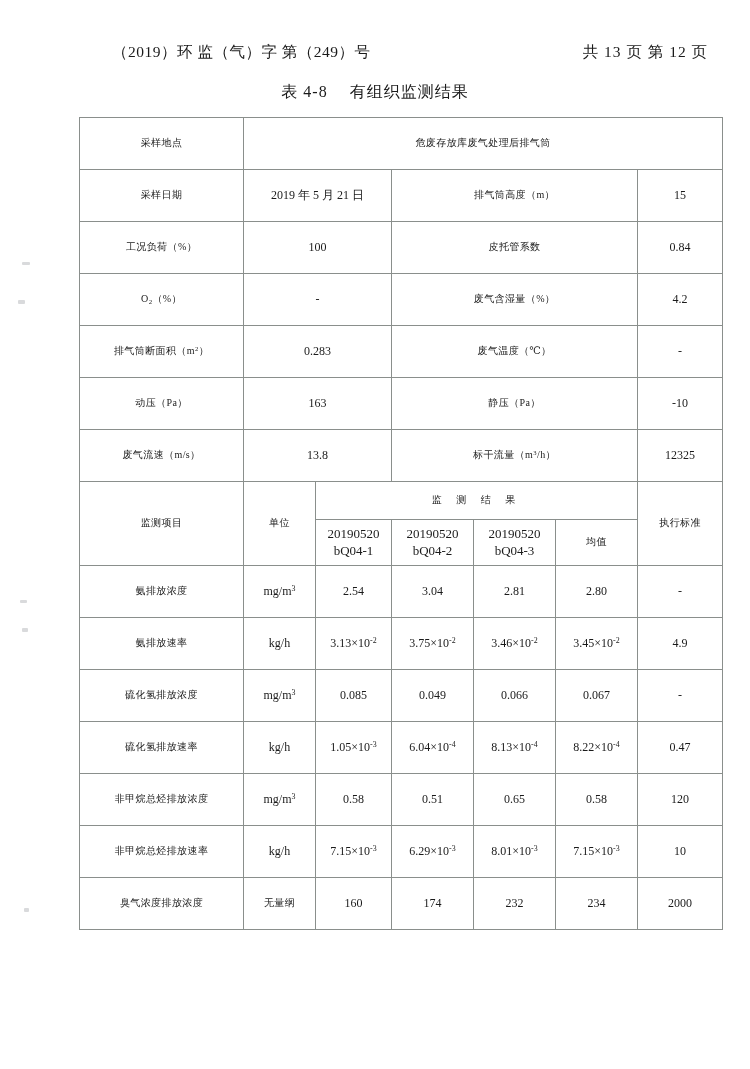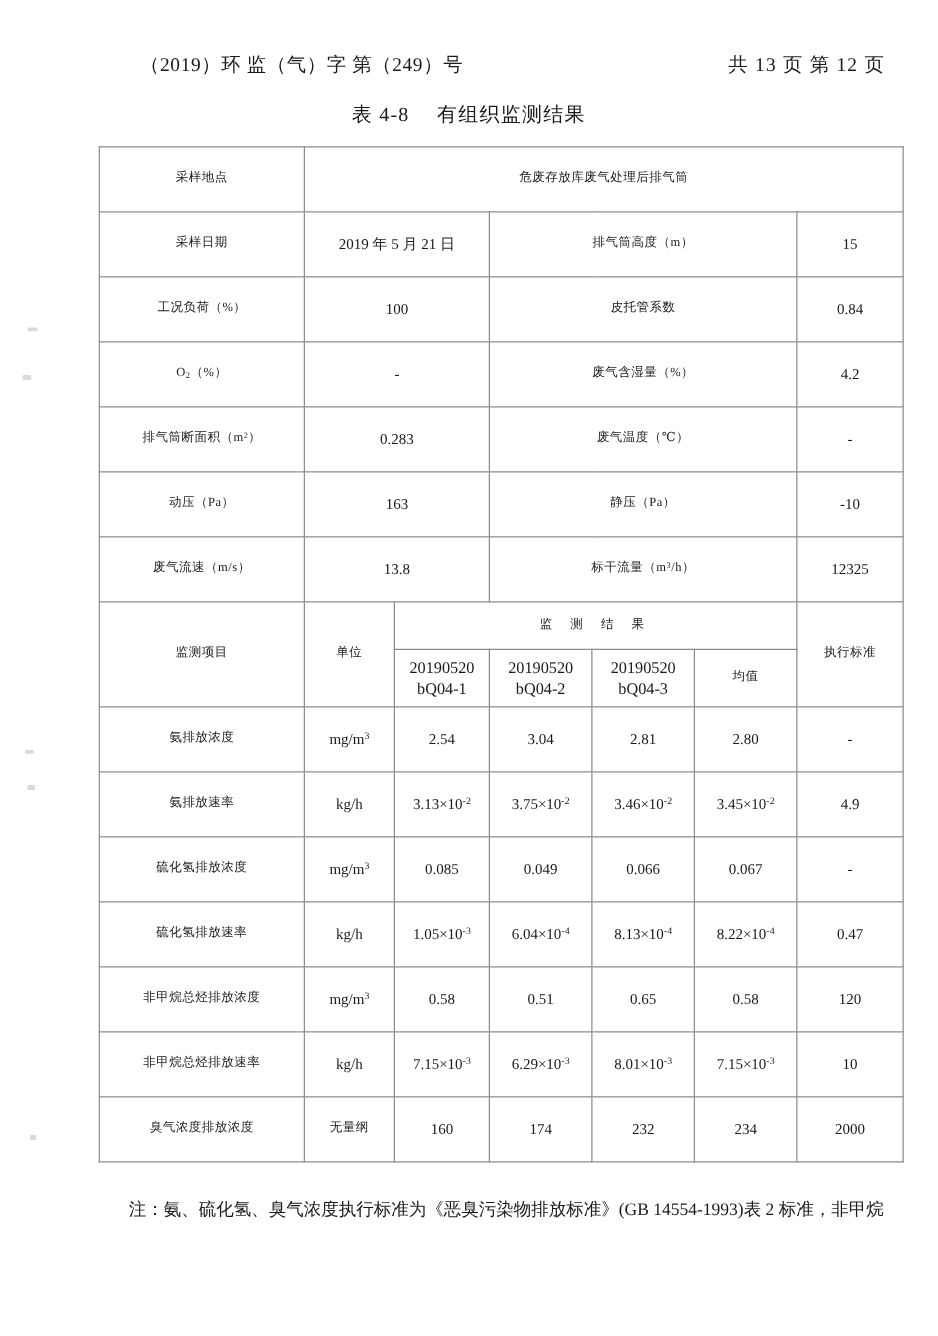--- a/index.html
+++ b/index.html
@@ -235,16 +235,15 @@
         <td class="num">174</td>
         <td class="num">232</td>
         <td class="num">234</td>
         <td class="num">2000</td>
       </tr>
 
     </tbody>
   </table>
 
   <div class="note">
-    <span>注：氨、硫化氢、臭气浓度执行标准为《恶臭污染物排放标准》(GB 14554-1993)表 2 标准，非甲烷</span>
   </div>
 
 </div>
 
 </body></html>

